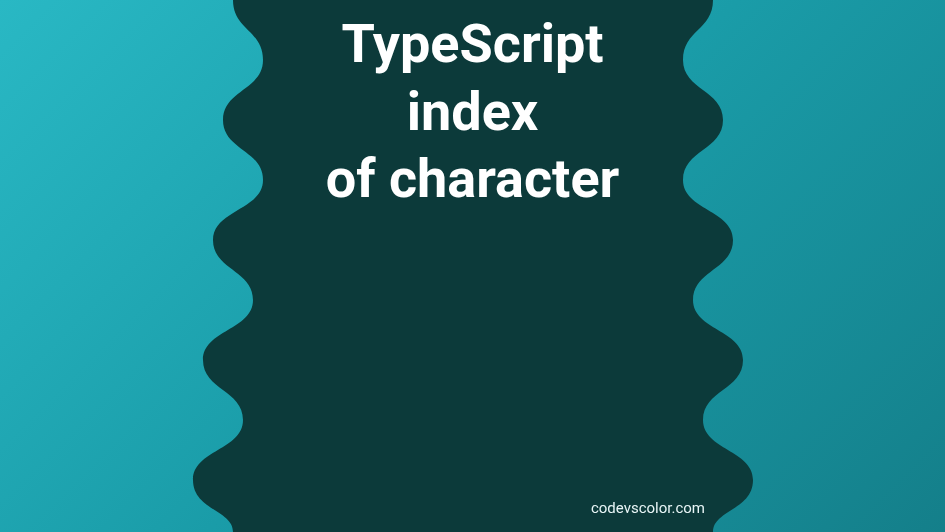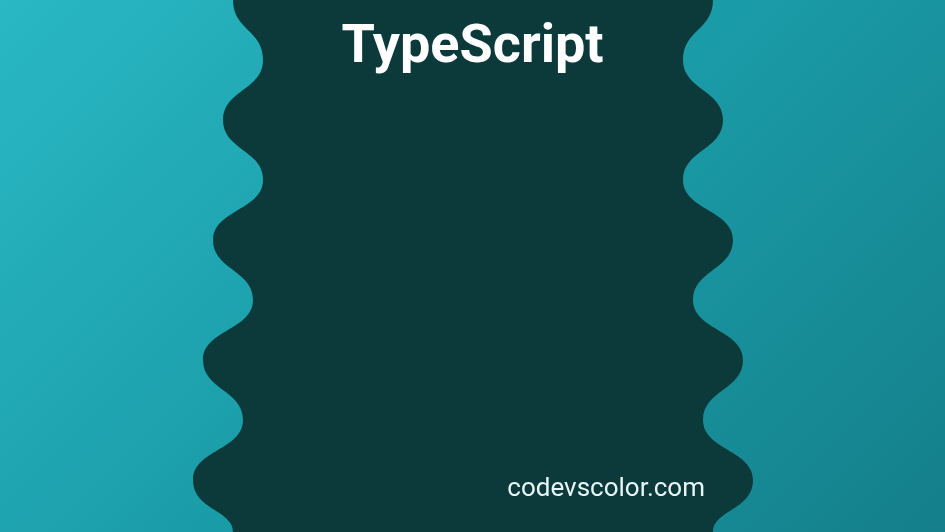--- a/index.html
+++ b/index.html
@@ -33,25 +33,25 @@
     color: #ffffff;
     font-family: -apple-system, BlinkMacSystemFont, "Segoe UI", Roboto, Helvetica, Arial, sans-serif;
     font-weight: 700;
     font-size: 54px;
     line-height: 1.25;
     text-align: center;
     margin-top: 10px;
   }
   .attribution {
     position: absolute;
-    bottom: 30px;
+    bottom: 15px;
     right: 240px;
     color: #e8f5f6;
     font-family: -apple-system, BlinkMacSystemFont, "Segoe UI", Roboto, Helvetica, Arial, sans-serif;
-    font-size: 26px;
+    font-size: 15px;
     font-weight: 400;
   }
 </style>
 </head>
 <body>
 
 <div class="canvas">
 
   <svg class="blob" viewBox="0 0 700 532" preserveAspectRatio="none">
     <path fill="#0c3a3a" d="
@@ -76,18 +76,20 @@
       C 140 150 100 150 100 120
       C 100 90 140 90 140 60
       C 140 30 110 30 110 0
       Z
     "></path>
   </svg>
 
   <div class="content">
     <div class="title">
       <div>TypeScript</div>
+      <div>index</div>
+      <div>of character</div>
     </div>
   </div>
 
   <div class="attribution">codevscolor.com</div>
 
 </div>
 
 </body></html>

